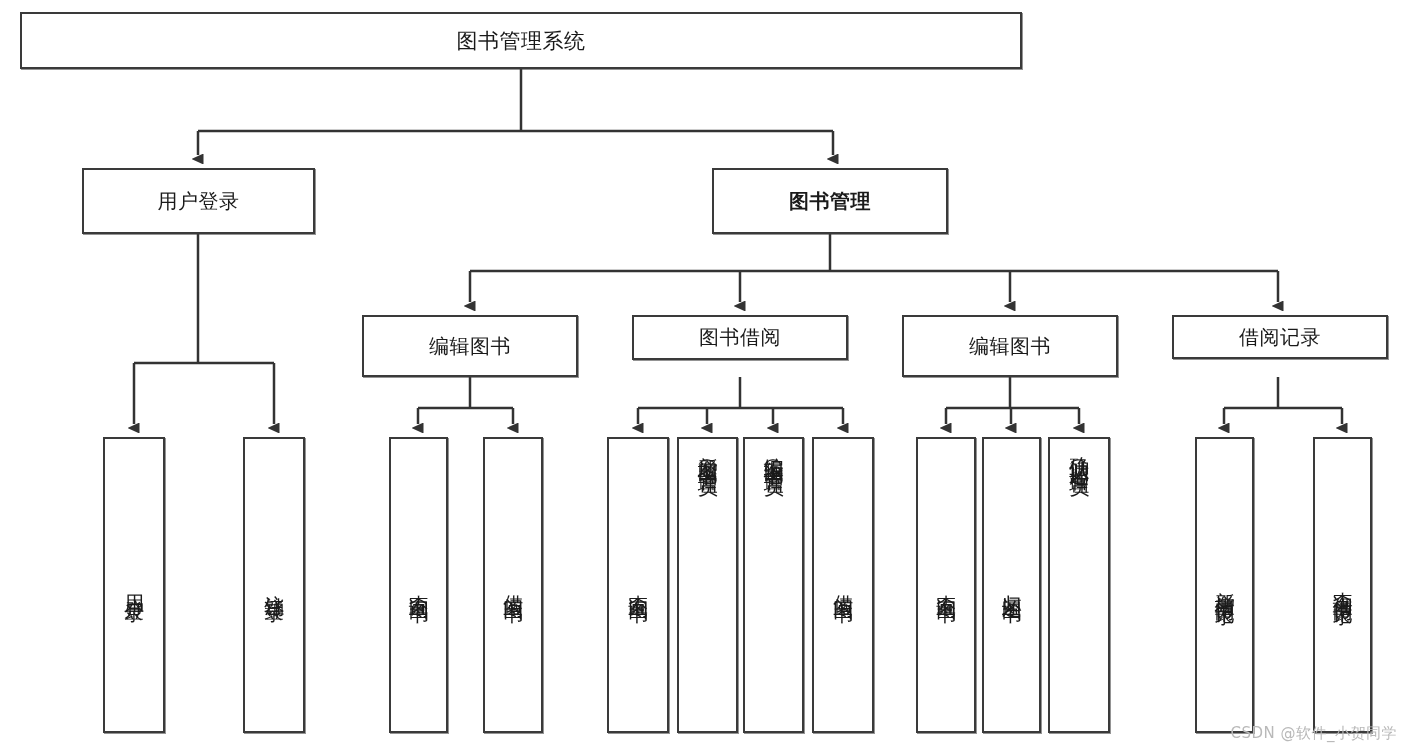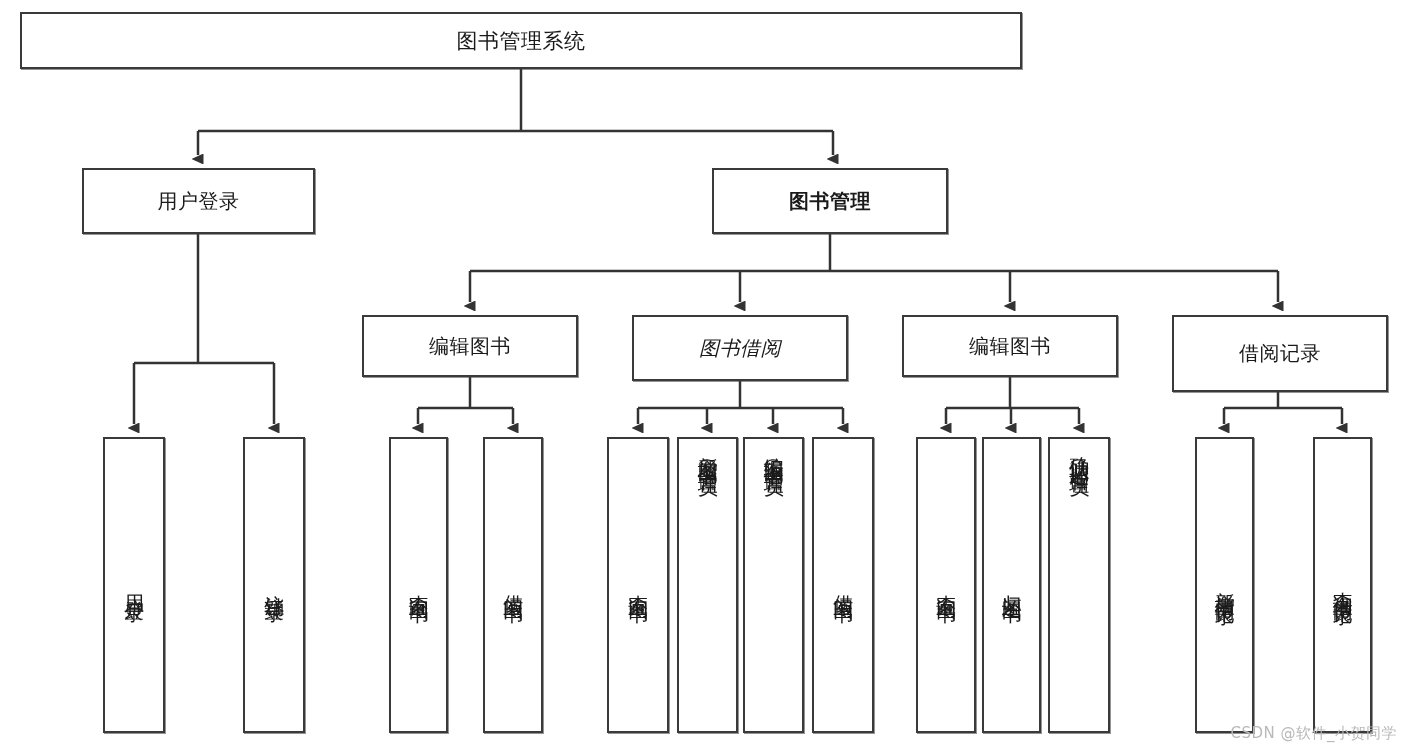--- a/index.html
+++ b/index.html
@@ -132,27 +132,27 @@
   <div class="node level1" style="left:82px; top:168px; width:233px; height:66px;">
     <span class="node-label">用户登录</span>
   </div>
   <div class="node level1" style="left:712px; top:168px; width:236px; height:66px;font-weight:bold;">
     <span class="node-label">图书管理</span>
   </div>
 
   <div class="node level2" style="left:362px; top:315px; width:216px; height:62px;">
     <span class="node-label">编辑图书</span>
   </div>
-  <div class="node level2" style="left:632px; top:315px; width:216px; height:66px;font-style:italic;">
+  <div class="node level2" style="left:632px; top:315px; width:216px; height:45px;">
     <span class="node-label">图书借阅</span>
   </div>
   <div class="node level2" style="left:902px; top:315px; width:216px; height:62px;">
     <span class="node-label">编辑图书</span>
   </div>
-  <div class="node level2" style="left:1172px; top:315px; width:216px; height:77px;">
+  <div class="node level2" style="left:1172px; top:315px; width:216px; height:44px;">
     <span class="node-label">借阅记录</span>
   </div>
 
   <div class="node leaf anchor-mid" style="left:103px; top:437px; width:62px; height:296px;">
     <span class="node-label">用户登录</span>
   </div>
   <div class="node leaf anchor-mid" style="left:243px; top:437px; width:62px; height:296px;">
     <span class="node-label">注销登录</span>
   </div>
 

